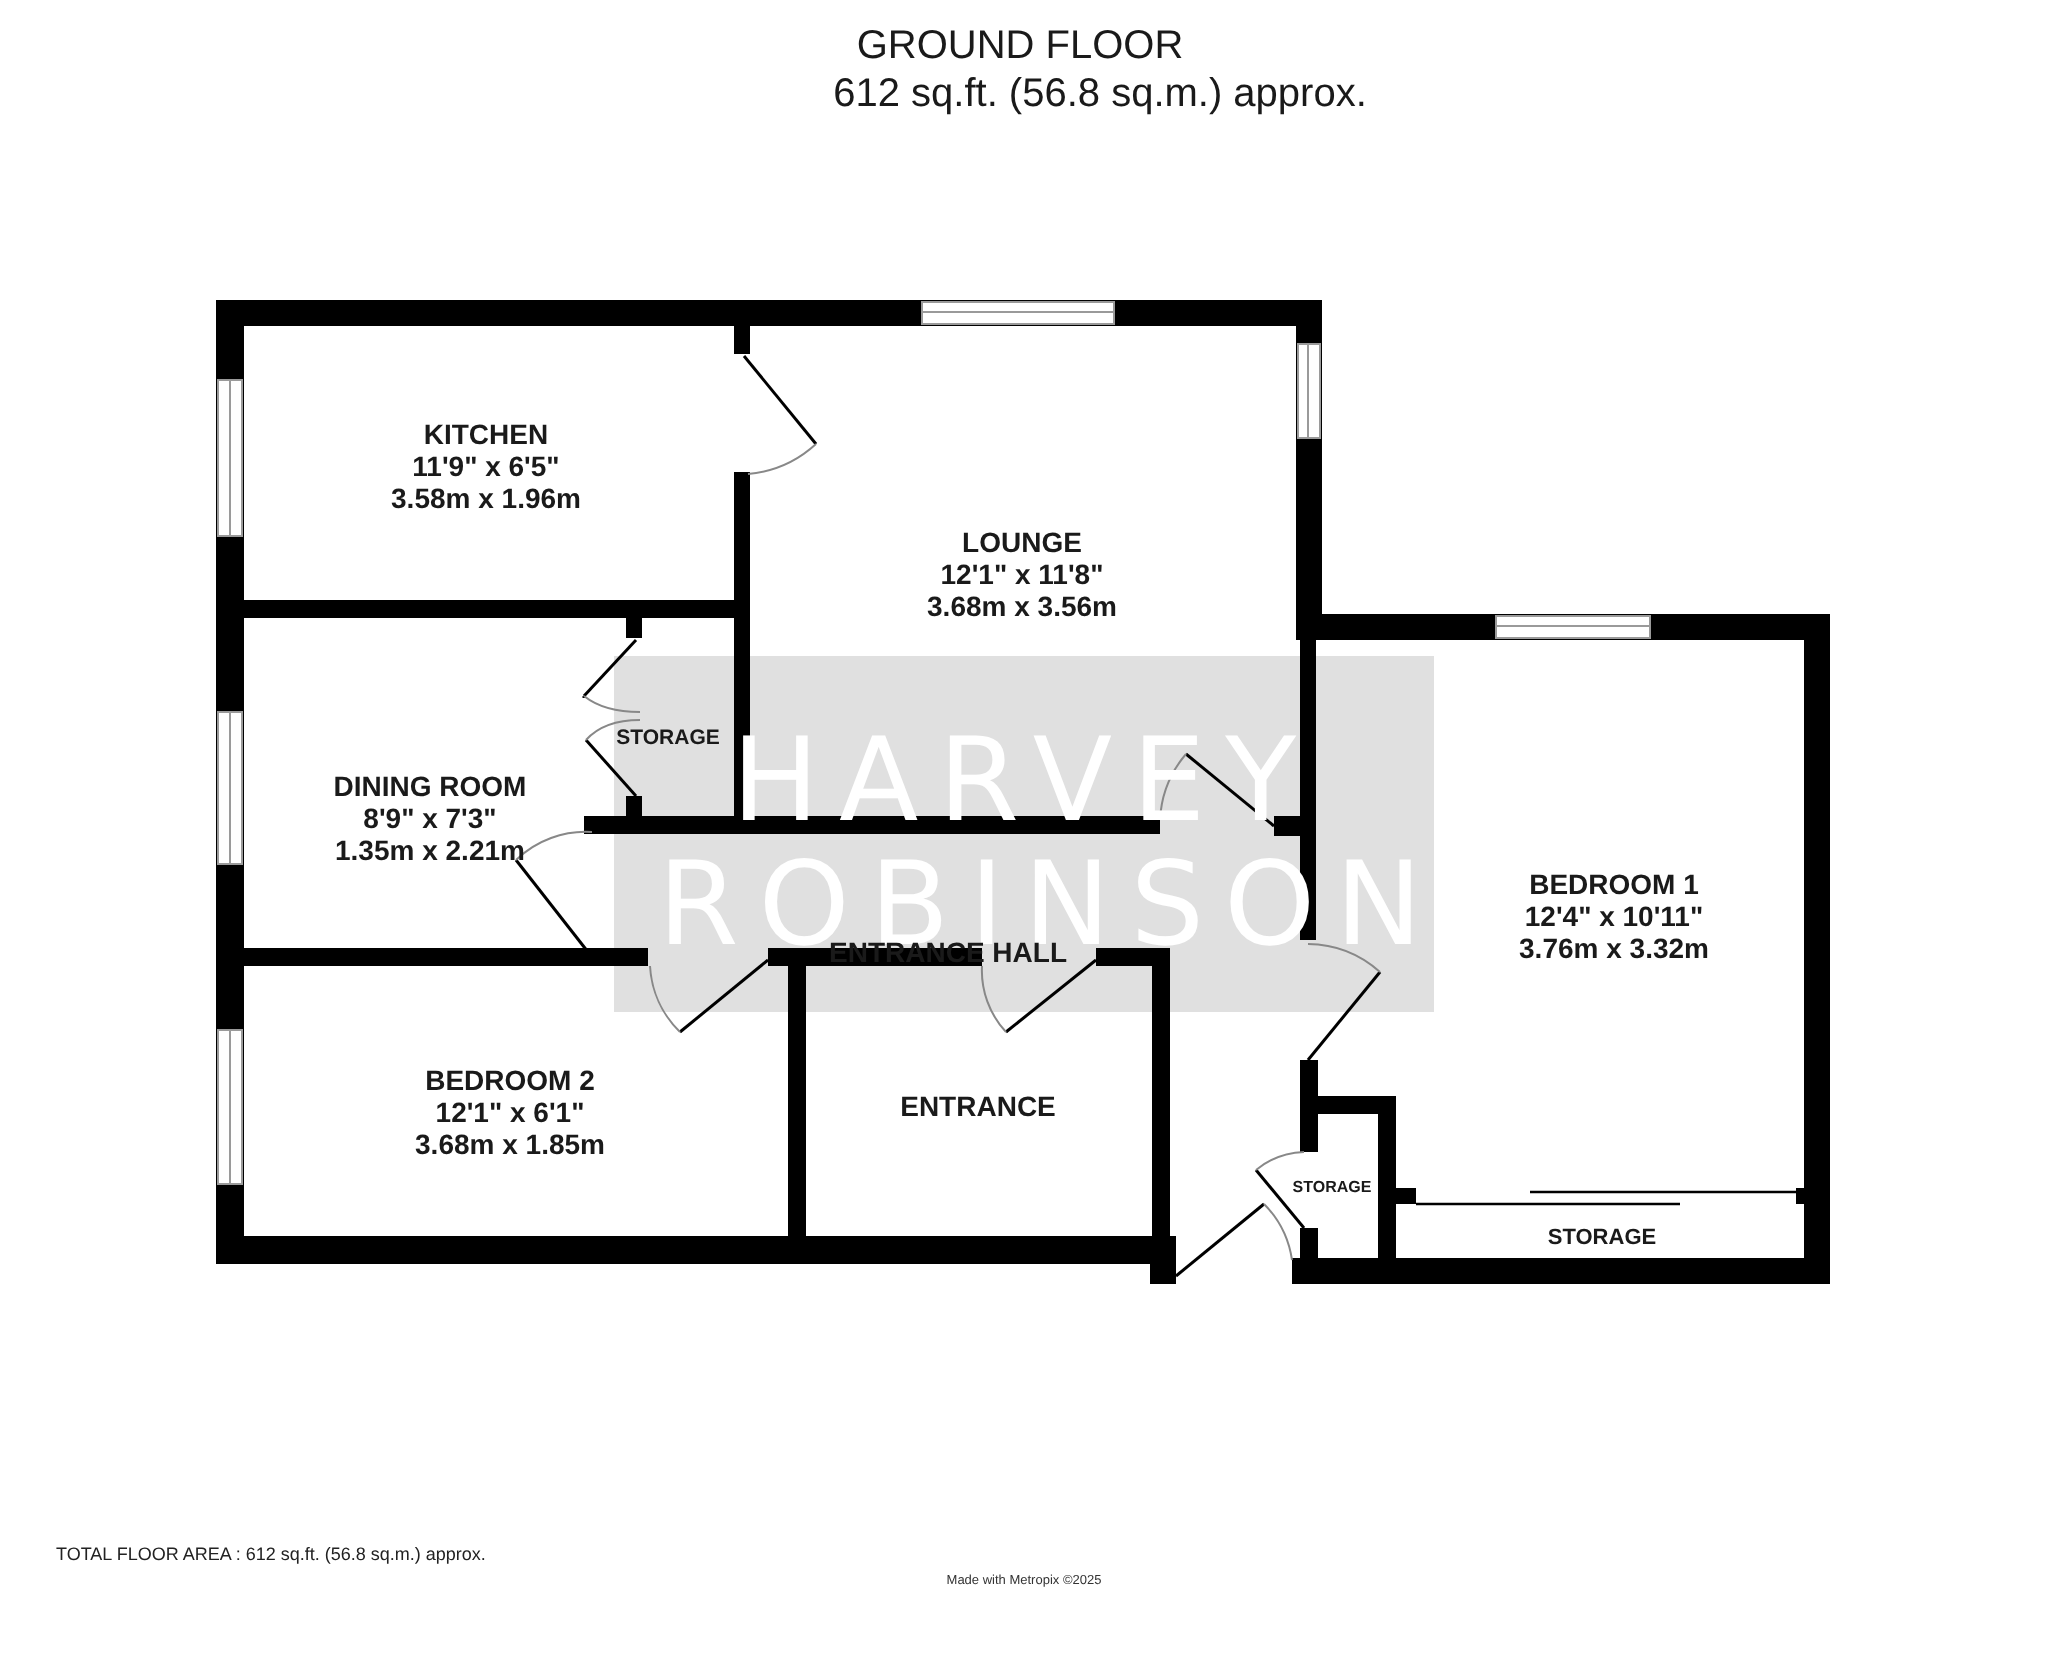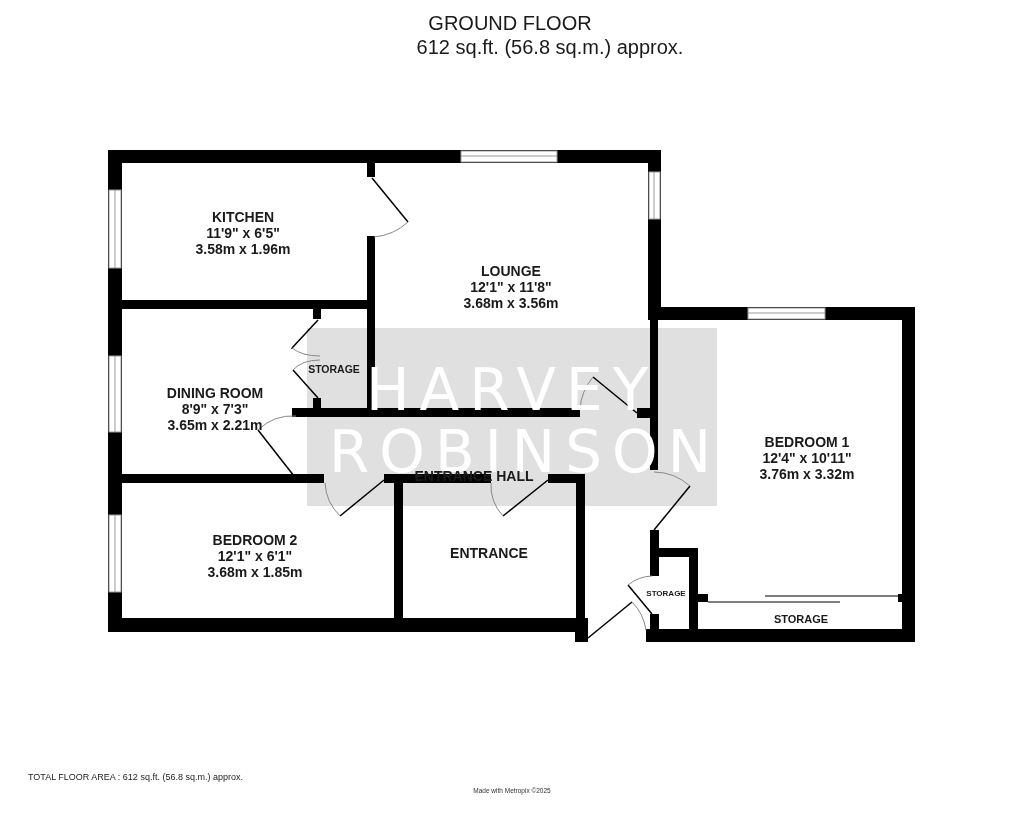--- a/index.html
+++ b/index.html
@@ -140,21 +140,21 @@
 
 <div class="room-label" style="left:511px; top:263px;">
   <div>LOUNGE</div>
   <div class="dim">12'1"  x 11'8"</div>
   <div class="dim">3.68m  x 3.56m</div>
 </div>
 
 <div class="room-label" style="left:215px; top:371px;margin-top:14px;">
   <div>DINING ROOM</div>
   <div class="dim">8'9"  x 7'3"</div>
-  <div class="dim">3.65m  x 2.21m</div>
+  <div class="dim">1.35m  x 2.21m</div>
 </div>
 
 <div class="room-label" style="left:781px; top:434px;margin-left:26px;">
   <div>BEDROOM 1</div>
   <div class="dim">12'4"  x 10'11"</div>
   <div class="dim">3.76m  x 3.32m</div>
 </div>
 
 <div class="room-label" style="left:255px; top:532px;">
   <div>BEDROOM 2</div>

